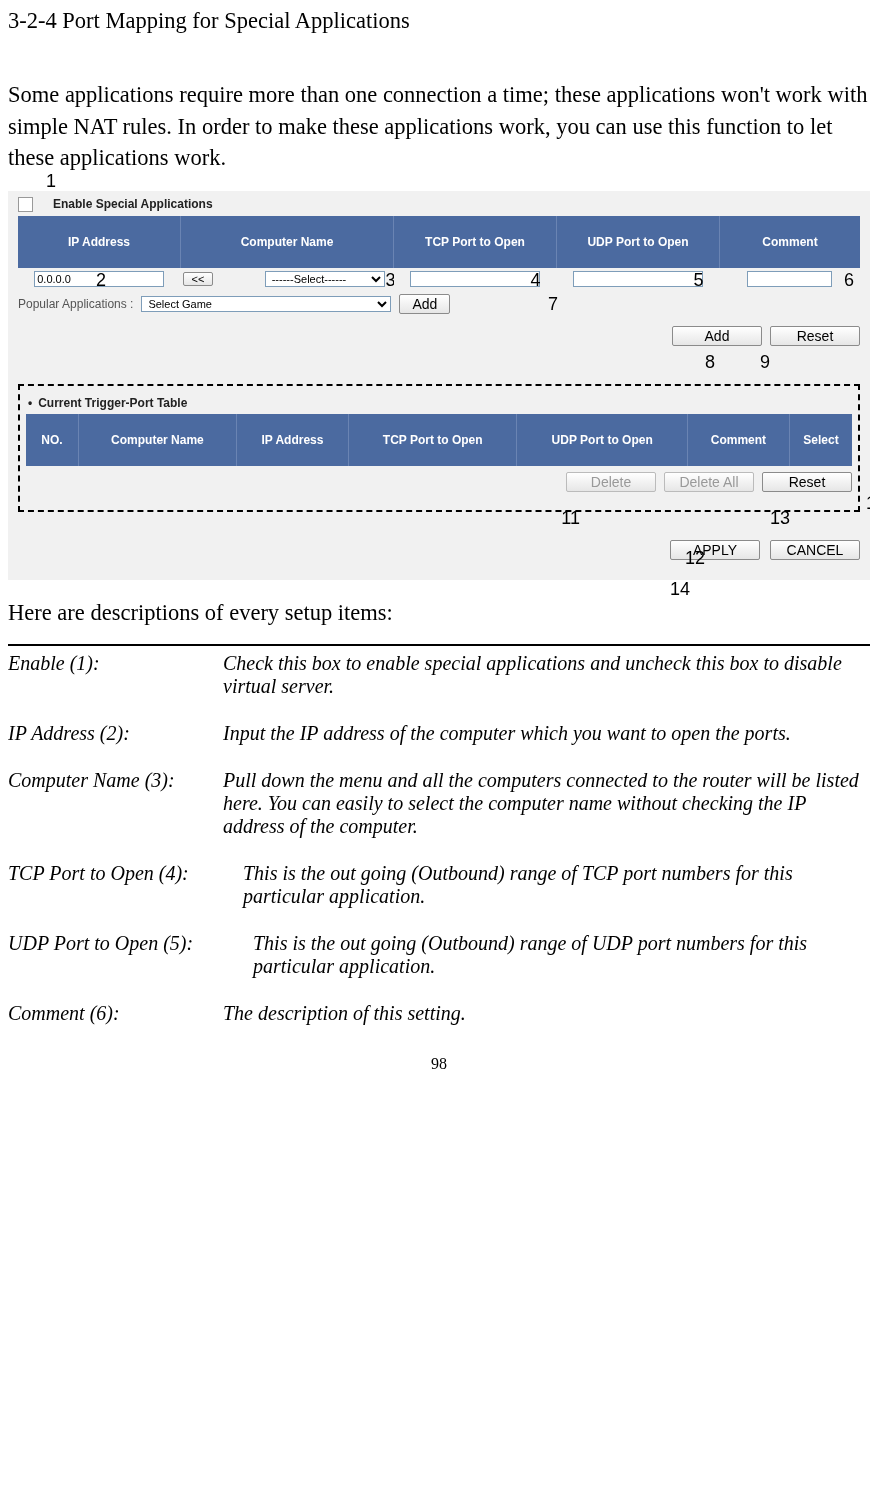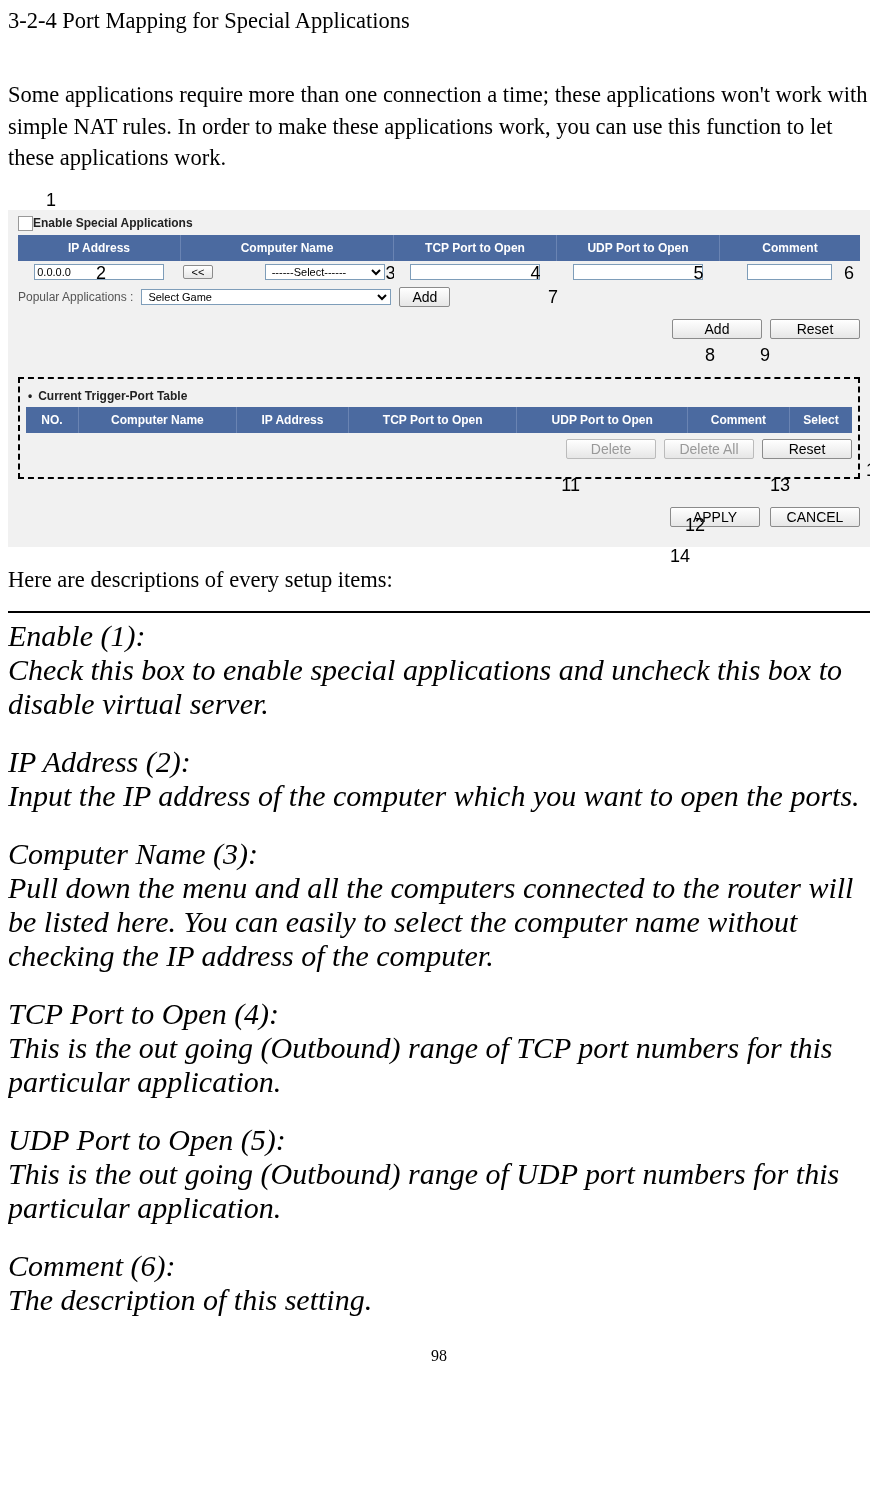--- a/index.html
+++ b/index.html
@@ -10,39 +10,39 @@
       color: #000;
       background: #fff;
     }
     .section-title {
       font-size: 22.5px;
       margin-bottom: 45px;
     }
     .body-text {
       font-size: 22.5px;
       line-height: 1.4;
-      margin-bottom: 36px;
+      margin-bottom: 17px;
     }
     .screenshot-container {
       position: relative;
       background: #f1f1f1;
       padding: 6px 10px 20px 10px;
       margin-bottom: 20px;
     }
     .callout {
       position: absolute;
       font-family: Arial, Helvetica, sans-serif;
       font-size: 18px;
       font-weight: normal;
       color: #000;
     }
     .enable-row {
       display: flex;
       align-items: center;
-      gap: 0;
+      gap: 20px;
       margin-bottom: 4px;
     }
     .checkbox {
       width: 13px;
       height: 13px;
       border: 1px solid #999;
       background: #fff;
       display: inline-block;
     }
     .enable-label {
@@ -55,21 +55,21 @@
       width: 100%;
       border-collapse: collapse;
       font-family: Arial, sans-serif;
       font-size: 12px;
     }
     .ui-table th {
       background: #4b6aa0;
       color: #fff;
       font-weight: bold;
       text-align: center;
-      padding: 6px 6px;
+      padding: 19px 6px;
       border-right: 1px solid #6a84b3;
       white-space: nowrap;
     }
     .ui-table th:last-child {
       border-right: none;
     }
     .ui-table td {
       background: #f1f1f1;
       padding: 3px 2px;
       text-align: center;
@@ -147,24 +147,23 @@
     .desc-intro {
       font-size: 22.5px;
       margin: 12px 0 18px 0;
     }
     .desc-block {
       border-top: 2px solid #000;
       padding-top: 6px;
     }
     .desc-item {
       font-style: italic;
-      font-size: 30px;
+      font-size: 20px;
       margin-bottom: 24px;
       display: flex;
-      flex-direction: column;
     }
     .desc-label {
       min-width: 215px;
       flex-shrink: 0;
     }
     .desc-text {
       flex: 1;
     }
     .page-num {
       text-align: center;

